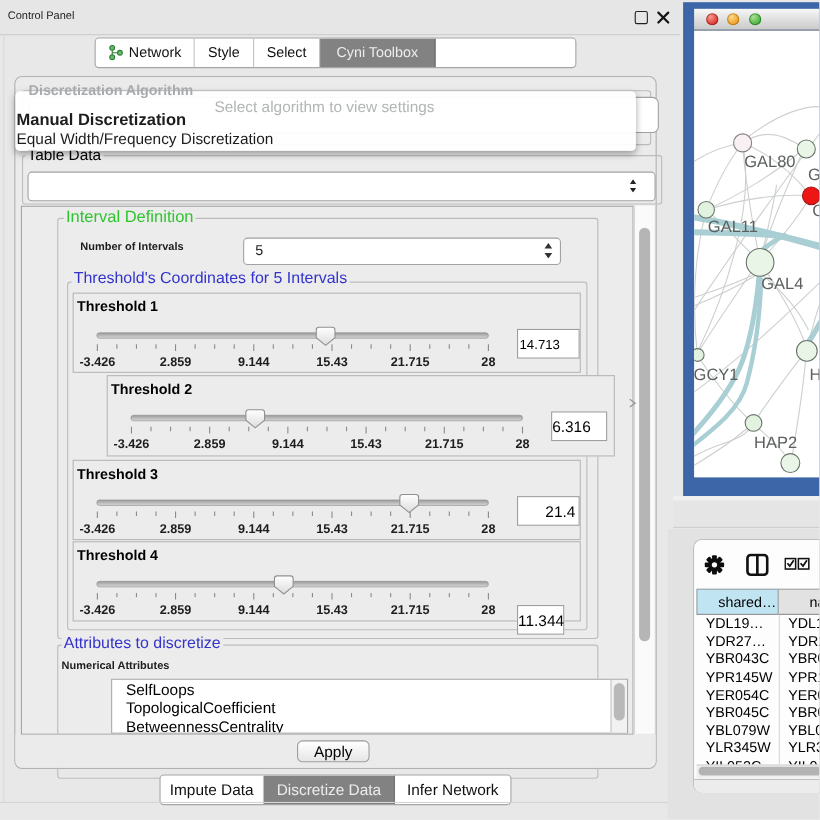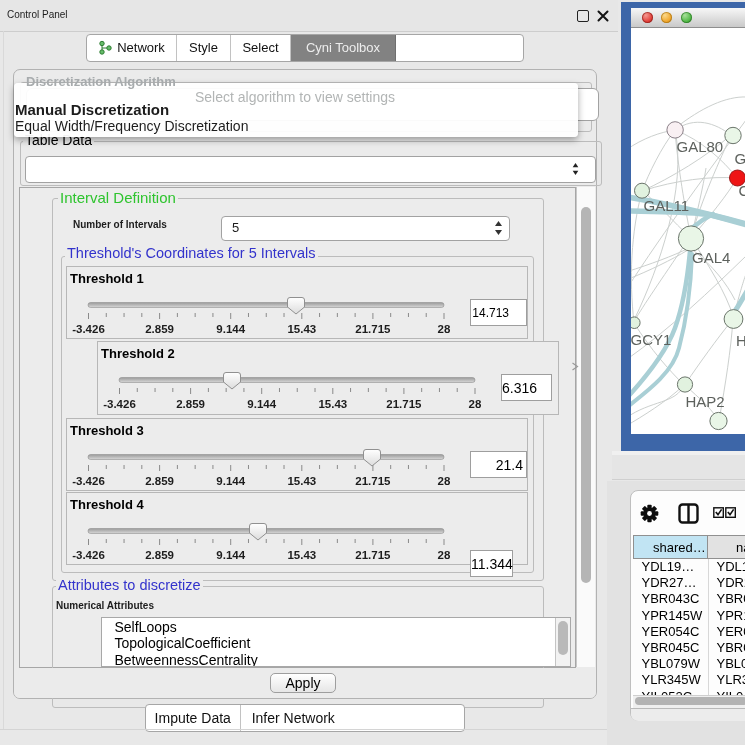--- a/index.html
+++ b/index.html
@@ -165,20 +165,21 @@
 <div class="abs" style="left:576px;top:187px;width:19px;height:480px;background:#fafafa;border-left:1px solid #c8c8c8;box-sizing:border-box;"></div>
 <div class="abs" style="left:581px;top:207px;width:10px;height:376px;background:#b5b5b5;border-radius:5px;"></div>
 
 
 <div class="abs" style="left:14px;top:668px;width:582px;height:29.5px;background:#ebebeb;border-radius:0 0 6px 6px;"></div>
 <div class="abs" style="left:270px;top:672.5px;width:66px;height:20px;background:linear-gradient(#ffffff,#e6e6e6);border:1px solid #9e9e9e;border-radius:5px;box-sizing:border-box;text-align:center;font-size:14px;line-height:18px;">Apply</div>
 
 
 <div class="tabbar" style="left:145px;top:703.5px;width:320px;font-size:14px;">
  <div class="tab" style="width:94.5px;font-size:14px;">Impute Data</div>
+ <div class="tab sel" style="width:120px;font-size:14px;">Discretize Data</div>
  <div class="tab" style="width:105.5px;font-size:14px;">Infer Network</div>
 </div>
 <div class="abs" style="left:0;top:729px;width:618px;height:1px;background:#d4d4d4;"></div>
 
 
 <div class="abs" style="left:621px;top:2px;width:124px;height:449px;background:#3d66a8;"></div>
 <div class="abs" style="left:630.5px;top:7.5px;width:114.5px;height:20.5px;background:linear-gradient(#f7f7f7,#c9c9c9);border-bottom:1px solid #8e8e8e;box-sizing:border-box;"></div>
 <div class="abs" style="left:642px;top:12px;width:11px;height:11px;border-radius:50%;background:radial-gradient(circle at 35% 30%,#f49a92,#e2403a 60%,#b02a24);box-shadow:inset 0 0 0 1px rgba(120,20,15,0.55);"></div>
 <div class="abs" style="left:661px;top:12px;width:11px;height:11px;border-radius:50%;background:radial-gradient(circle at 35% 30%,#fbd98c,#f0a72e 60%,#c07f12);box-shadow:inset 0 0 0 1px rgba(150,100,8,0.55);"></div>
 <div class="abs" style="left:680.5px;top:12px;width:11px;height:11px;border-radius:50%;background:radial-gradient(circle at 35% 30%,#a8e09a,#54b948 60%,#2e8f28);box-shadow:inset 0 0 0 1px rgba(30,100,25,0.55);"></div>

